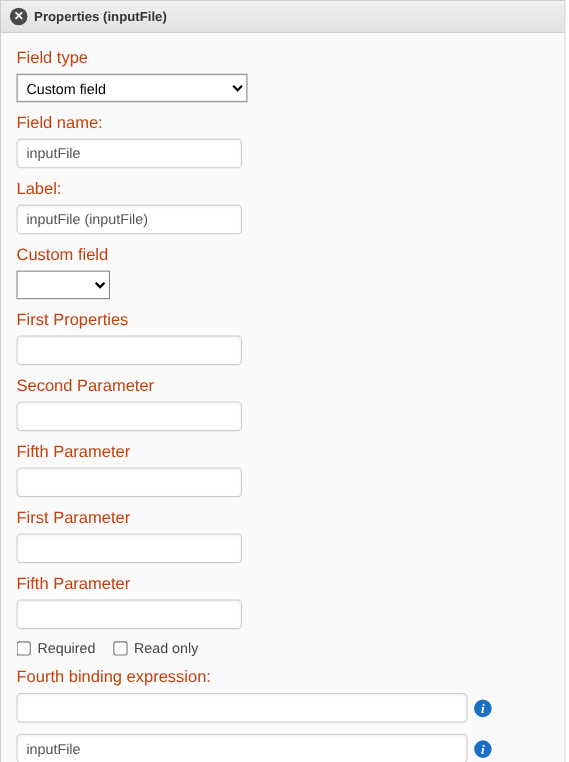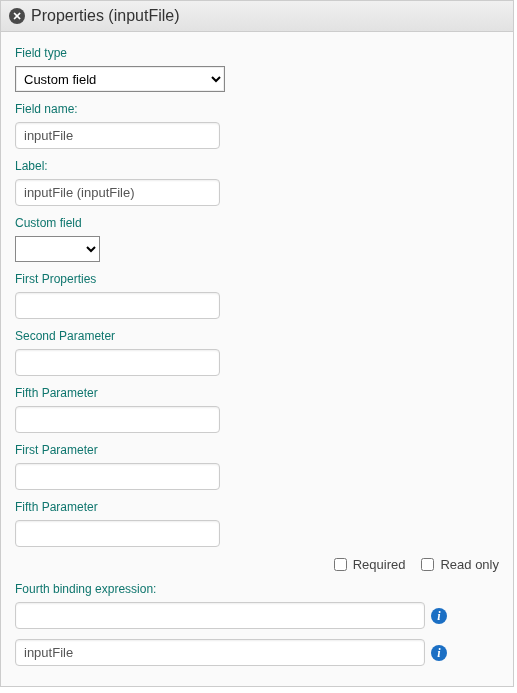--- a/index.html
+++ b/index.html
@@ -19,24 +19,24 @@
       align-items: center;
       gap: 6px;
     }
     .close-icon {
       width: 16px; height: 16px; border-radius: 50%;
       background: #4a4a4a; color: #fff;
       display: flex; align-items: center; justify-content: center;
       font-size: 11px; font-weight: bold; line-height: 1;
       cursor: pointer;
     }
-    .header-title { font-weight: normal; color: #333; font-size: 16px; }
+    .header-title { font-weight: bold; color: #333; font-size: 12px; }
     .body { padding: 14px 14px 10px 14px; background: #fafafa; }
     .field { margin-bottom: 10px; }
-    .field label.lbl { display: block; color: #0f766e; margin-bottom: 6px; font-size: 12px; }
+    .field label.lbl { display: block; color: #c2410c; margin-bottom: 6px; font-size: 15px; }
     .select-210 {
       width: 210px; height: 26px;
       border: 1px solid #888; background: #fff;
       padding: 2px 4px; font-size: 13px;
       box-shadow: inset 0 0 0 1px #eee;
     }
     .select-85 {
       width: 85px; height: 26px;
       border: 1px solid #888; background: #fff;
       padding: 2px 4px; font-size: 13px;
@@ -47,21 +47,21 @@
       padding: 4px 8px; font-size: 13px; color: #555;
       box-shadow: inset 0 1px 2px rgba(0,0,0,0.07);
     }
     .input-wide {
       width: 410px; height: 27px;
       border: 1px solid #ccc; border-radius: 4px;
       padding: 4px 8px; font-size: 13px; color: #555;
       box-shadow: inset 0 1px 2px rgba(0,0,0,0.07);
     }
     .inline-row { display: flex; align-items: center; gap: 6px; }
-    .checks { display: flex; align-items: center; gap: 16px; margin: 6px 0 10px 0; justify-content: flex-end; }
+    .checks { display: flex; align-items: center; gap: 16px; margin: 6px 0 10px 0; }
     .checks label { display: flex; align-items: center; gap: 6px; color: #444; font-size: 13px; }
     .checks input[type=checkbox] { width: 13px; height: 13px; }
     .info-icon {
       width: 16px; height: 16px; border-radius: 50%;
       background: #1b6fc4; color: #fff; font-family: Georgia, serif;
       font-style: italic; font-weight: bold; font-size: 12px;
       display: inline-flex; align-items: center; justify-content: center;
       cursor: pointer; flex-shrink: 0; line-height: 1;
     }
   </style>

